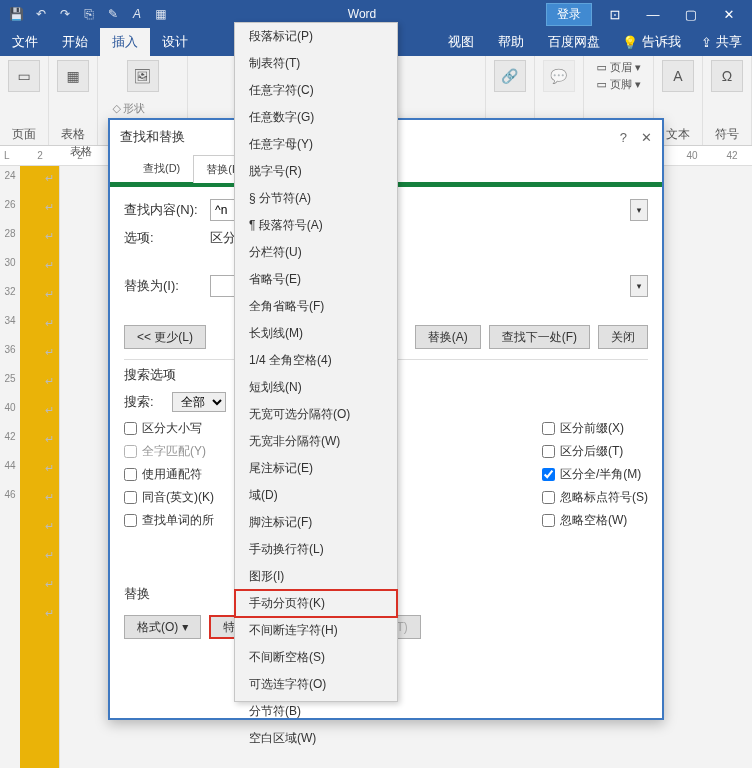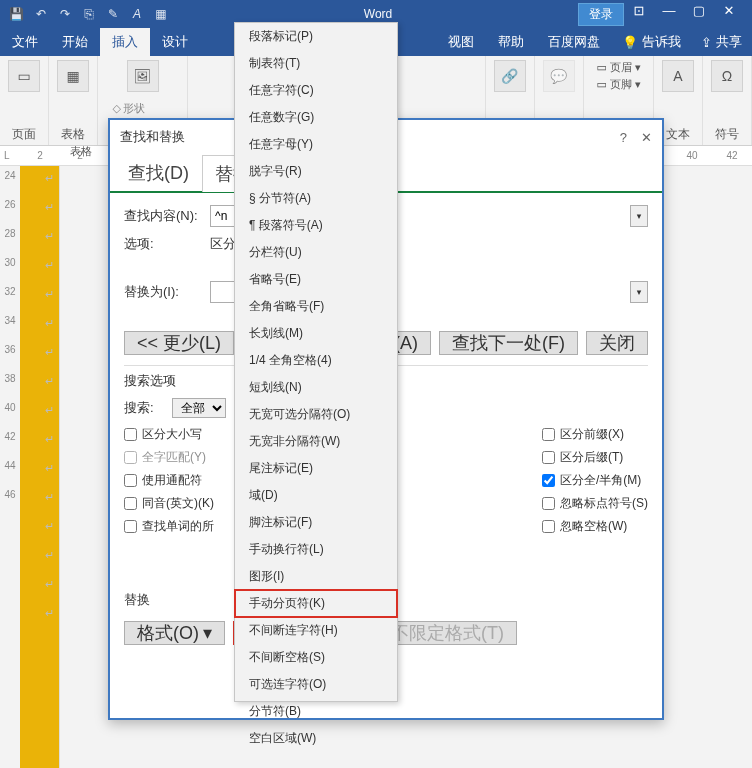--- a/index.html
+++ b/index.html
@@ -2,21 +2,21 @@
 <html><head>
 <meta charset="utf-8">
 <style>
   * { box-sizing: border-box; margin: 0; padding: 0; font-family: "Microsoft YaHei", "Segoe UI", sans-serif; }
   body { background: #f3f3f3; width: 752px; height: 768px; overflow: hidden; position: relative; }
   
   .titlebar { height: 28px; background: #2b579a; display: flex; align-items: center; color: #fff; font-size: 12px; }
   .qat { display: flex; gap: 6px; padding: 0 8px; }
   .qat-icon { width: 18px; height: 18px; opacity: 0.85; display: flex; align-items: center; justify-content: center; }
   .title-center { flex: 1; text-align: center; opacity: 0.95; }
-  .title-right { display: flex; gap: 0; padding-right: 8px; }
+  .title-right { display: flex; gap: 8px; align-items: center; padding-right: 8px; }
   .login-btn { background: #418ad1; padding: 2px 10px; border: 1px solid #5fa3db; font-size: 12px; color:#fff;}
   .win-btn { width: 30px; text-align: center; font-size: 13px; }
   
   .menubar { height: 28px; background: #2b579a; display: flex; align-items: center; color: #fff; font-size: 13px; }
   .menubar .tab { padding: 0 12px; height: 28px; display:flex; align-items:center; }
   .menubar .tab.active { background: #f3f3f3; color: #2b579a; }
   .menubar .spacer { flex: 1; }
   .tell-me { display:flex; align-items:center; gap:4px; padding:0 10px;}
   
   .ribbon { height: 90px; background: #f3f3f3; border-bottom: 1px solid #d0d0d0; display: flex; }
@@ -32,29 +32,29 @@
   
   .doc-area { position: absolute; left: 0; top: 166px; bottom: 0; width: 60px; background: #eab308; border-right:1px solid #ddd;}
   .vruler { width:20px; height:100%; background:#f3f3f3; font-size:10px; color:#888; display:flex; flex-direction:column; gap:18px; padding-top:4px; align-items:center;}
   .page-marks { position:absolute; left:45px; top:166px; bottom:0; width:20px; display:flex; flex-direction:column; gap:16px; padding-top:6px;}
   .pm { font-size:11px; color:#bbb;}
   
   
   .dialog { position: absolute; left: 108px; top: 118px; width: 556px; height: 602px; background: #fff; border: 2px solid #3e78c1; box-shadow: 0 4px 12px rgba(0,0,0,0.25); }
   .dlg-title { height: 34px; display: flex; align-items: center; justify-content: space-between; padding: 0 10px; font-size: 13px; color: #333; }
   .dlg-title .right { display:flex; gap:14px; color:#666;}
-  .dlg-tabs { display: flex; border-bottom: 2px solid #15803d; font-size: 18px; padding-left:5px;}
+  .dlg-tabs { display: flex; border-bottom: 5px solid #15803d; font-size: 11px; padding-left:20px;}
   .dlg-tab { padding: 6px 12px; color: #444; border:1px solid transparent; border-bottom:none; cursor:default;}
   .dlg-tab.active { border-color:#ccc; background:#fff; position:relative; top:1px;}
   .dlg-body { padding: 12px 14px; font-size: 13px; color: #333; }
   .frow { display: flex; align-items: center; margin-bottom: 8px; gap:8px;}
   .frow label { width: 78px; }
   .text-input { flex:1; height:22px; border:1px solid #adadad; padding:0 4px; font-size:12px;}
   .dropdown-btn { width:18px; height:22px; border:1px solid #adadad; background:#efefef; display:flex; align-items:center; justify-content:center; font-size:9px;}
-  .btn { height: 24px; padding: 0 12px; background: #e1e1e1; border: 1px solid #adadad; font-size: 18px; color:#333; display:inline-flex; align-items:center; gap:4px;text-align:center;}
+  .btn { height: 24px; padding: 0 12px; background: #e1e1e1; border: 1px solid #adadad; font-size: 12px; color:#333; display:inline-flex; align-items:center; gap:4px;text-align:center;}
   .btn.disabled { color:#aaa; }
   .btn.highlighted { border:2px solid #d93025;}
   .btn-row { display: flex; gap: 8px; margin: 14px 0 10px 0; justify-content:flex-start;}
   .section-title { font-size:13px; margin:6px 0 8px 0;}
   .options-grid { display:flex; gap:30px;}
   .col { display:flex; flex-direction:column; gap:6px;}
   .chk { display:flex; align-items:center; gap:5px; font-size:12px; color:#333;}
   .chk input { width:13px; height:13px;}
   .select-inline { height:20px; border:1px solid #adadad; font-size:12px; padding:0 4px;}
   .bottom-btns { display:flex; gap:8px; margin-top:12px;}
@@ -172,21 +172,21 @@
 
 <div class="doc-area">
   <div class="vruler">
     <span>24</span>
     <span>26</span>
     <span>28</span>
     <span>30</span>
     <span>32</span>
     <span>34</span>
     <span>36</span>
-    <span>38</span>
+    <span>25</span>
     <span>40</span>
     <span>42</span>
     <span>44</span>
     <span>46</span>
   </div>
 </div>
 <div class="page-marks">
   <span class="pm">↵</span>
   <span class="pm">↵</span>
     <span class="pm">↵</span>

